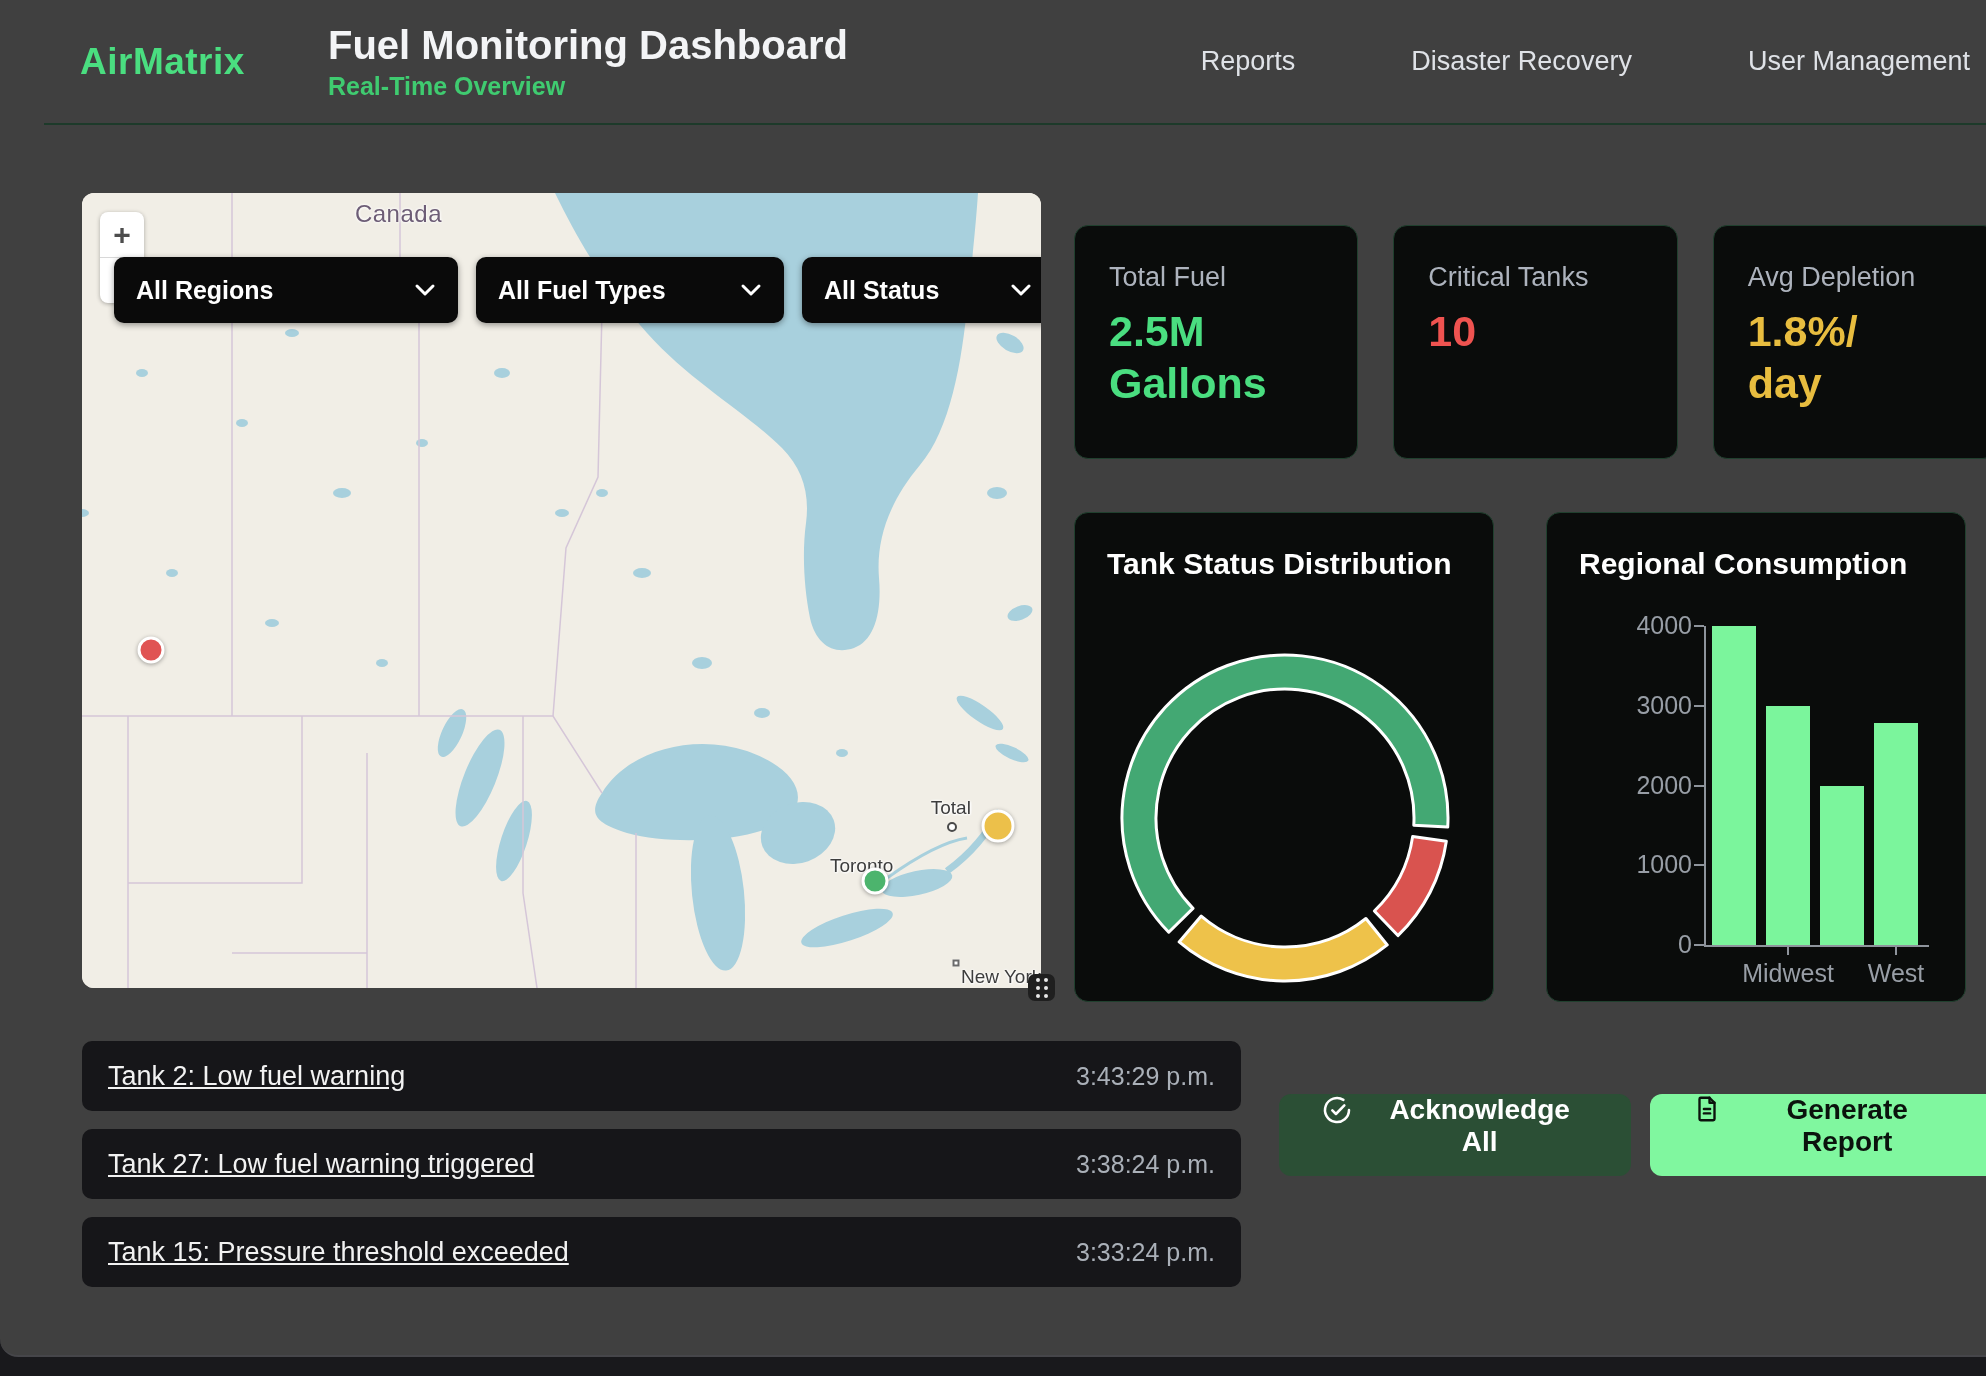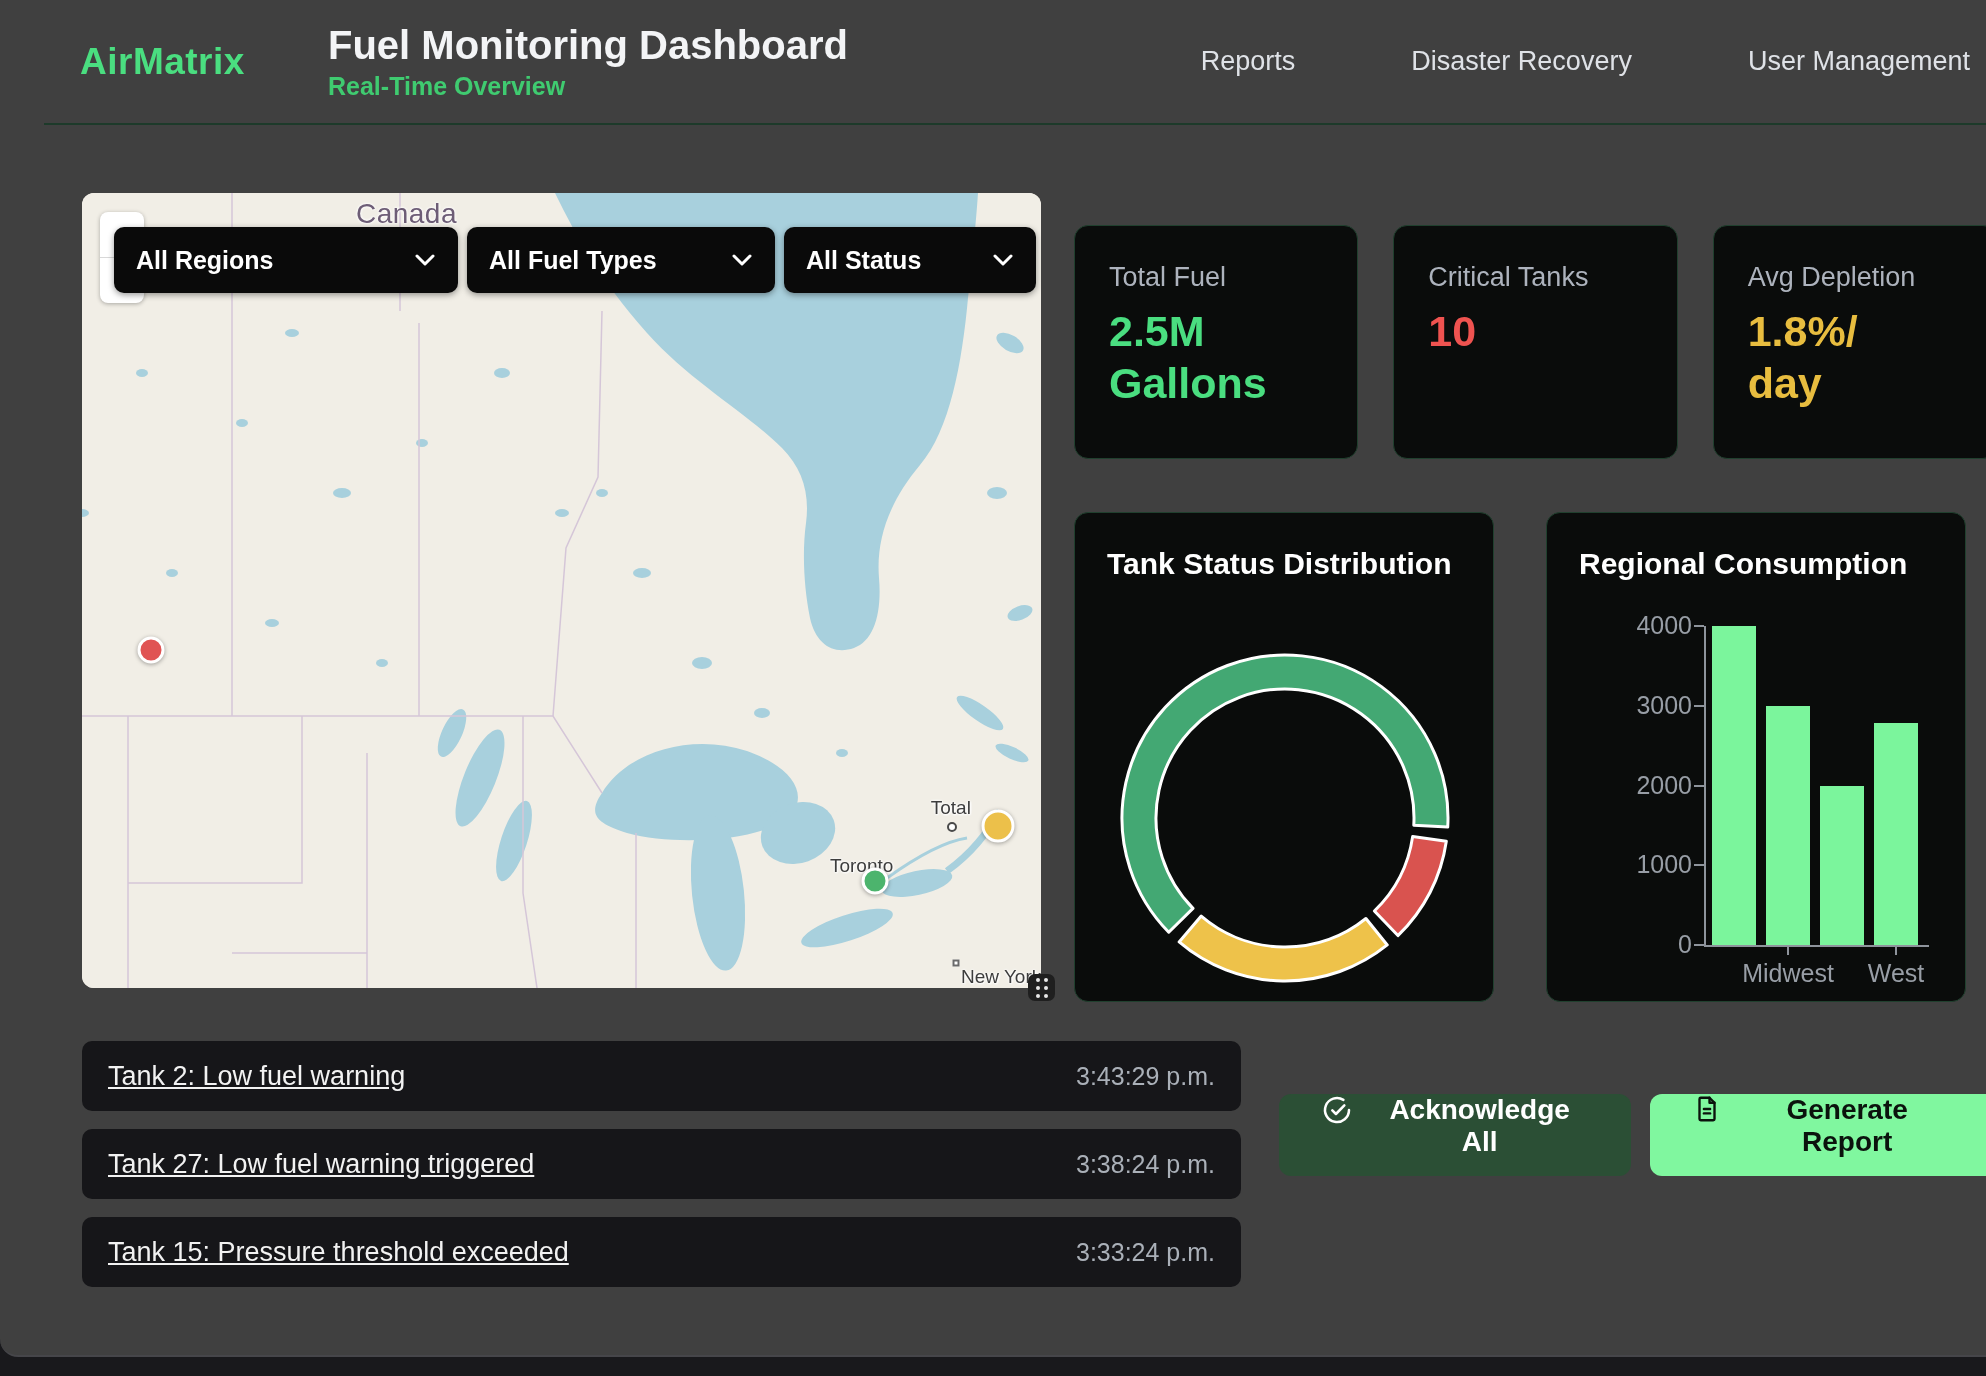--- a/index.html
+++ b/index.html
@@ -13,34 +13,34 @@
   .titles .subtitle{font-size:25px;font-weight:600;color:#3fcb70;margin-top:4px;}
   nav{margin-left:auto;display:flex;gap:116px;padding-right:24px;}
   nav a{color:#dfe2e7;font-size:27px;text-decoration:none;cursor:pointer;}
   
   main{display:flex;gap:33px;padding:68px 33px 0 38px;}
   .map-wrap{position:relative;width:959px;height:795px;flex:none;}
   .map-panel{position:absolute;inset:0;border-radius:12px;overflow:hidden;background:#f1eee6;}
   .map-panel svg.base{position:absolute;inset:0;}
   .map-city{position:absolute;transform:translate(-50%,-50%);font-size:19px;color:#3d3d3d;
     text-shadow:0 0 3px #fff,0 0 3px #fff,1px 1px 2px #fff;white-space:nowrap;}
-  .map-country{position:absolute;transform:translate(-50%,-50%);font-size:28px;font-weight:500;
-    color:#6d5d76;text-shadow:0 0 3px #fff,0 0 3px #fff;letter-spacing:.5px;margin-left:8px;}
+  .map-country{position:absolute;transform:translate(-50%,-50%);font-size:24px;font-weight:500;
+    color:#6d5d76;text-shadow:0 0 3px #fff,0 0 3px #fff;letter-spacing:.5px;}
   .town-dot{position:absolute;width:10px;height:10px;border-radius:50%;background:#fff;
     border:2.5px solid #4a4a4a;transform:translate(-50%,-50%);box-sizing:border-box;}
   .town-sq{position:absolute;width:7px;height:7px;background:#fff;border:2px solid #6a6a6a;
     transform:translate(-50%,-50%);box-sizing:border-box;}
   .marker{position:absolute;border-radius:50%;border:3.5px solid #fff;transform:translate(-50%,-50%);
     box-shadow:0 1px 4px rgba(0,0,0,.35);box-sizing:border-box;cursor:pointer;}
   .zoom-ctl{position:absolute;left:18px;top:19px;width:44px;background:#fff;border-radius:8px;
     box-shadow:0 1px 4px rgba(0,0,0,.3);z-index:1;overflow:hidden;}
   .zoom-ctl .zbtn{height:45px;display:flex;align-items:center;justify-content:center;
     font-size:30px;font-weight:bold;color:#4d4d4d;cursor:pointer;}
   .zoom-ctl .zbtn + .zbtn{border-top:1px solid #d8d8d8;}
-  .filter-bar{position:absolute;left:32px;top:34px;display:flex;gap:9px;z-index:2;}
+  .filter-bar{position:absolute;left:32px;top:64px;display:flex;gap:18px;z-index:2;}
   .dropdown{height:66px;background:#0a0a0a;border-radius:10px;color:#fff;display:flex;
     align-items:center;justify-content:space-between;padding:0 22px;font-size:25px;font-weight:600;
     cursor:pointer;box-shadow:0 2px 6px rgba(0,0,0,.4);}
   .dropdown .chev{margin-left:26px;display:flex;}
   .drag-handle{position:absolute;right:-14px;bottom:-13px;width:27px;height:27px;background:#1f1f1f;
     border-radius:7px;display:grid;grid-template-columns:repeat(2,4px);grid-template-rows:repeat(3,4px);
     gap:4px;place-content:center;cursor:grab;}
   .drag-handle i{width:4px;height:4px;border-radius:50%;background:#e8e8e8;}
   
   .right-col{flex:1;padding-top:32px;}

